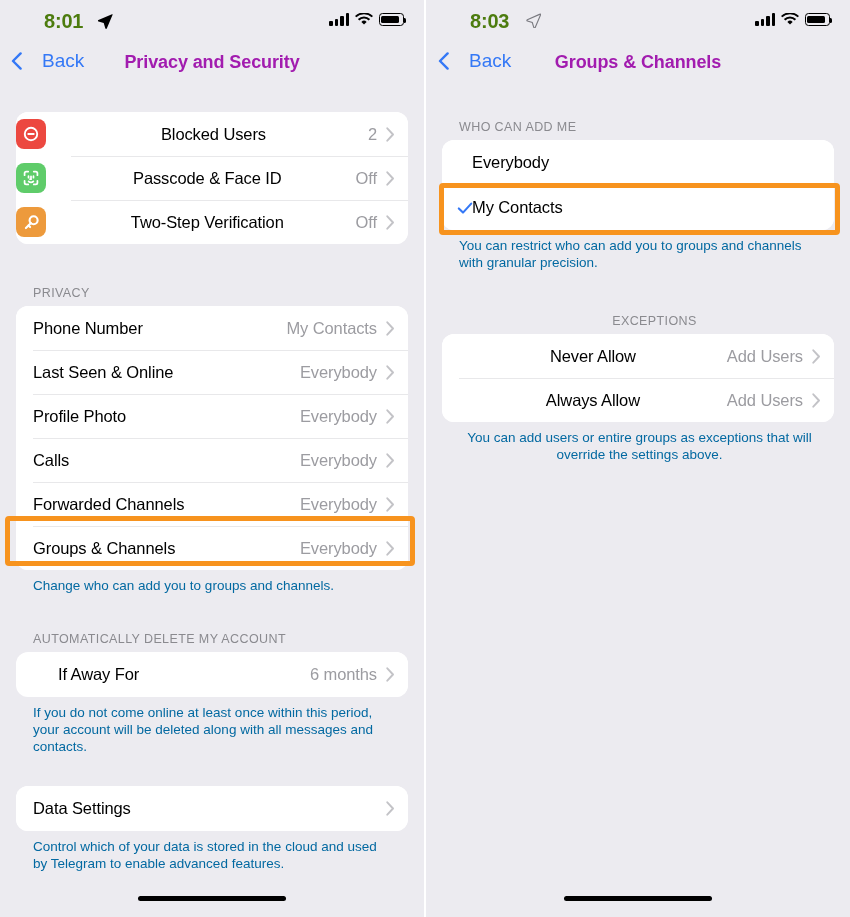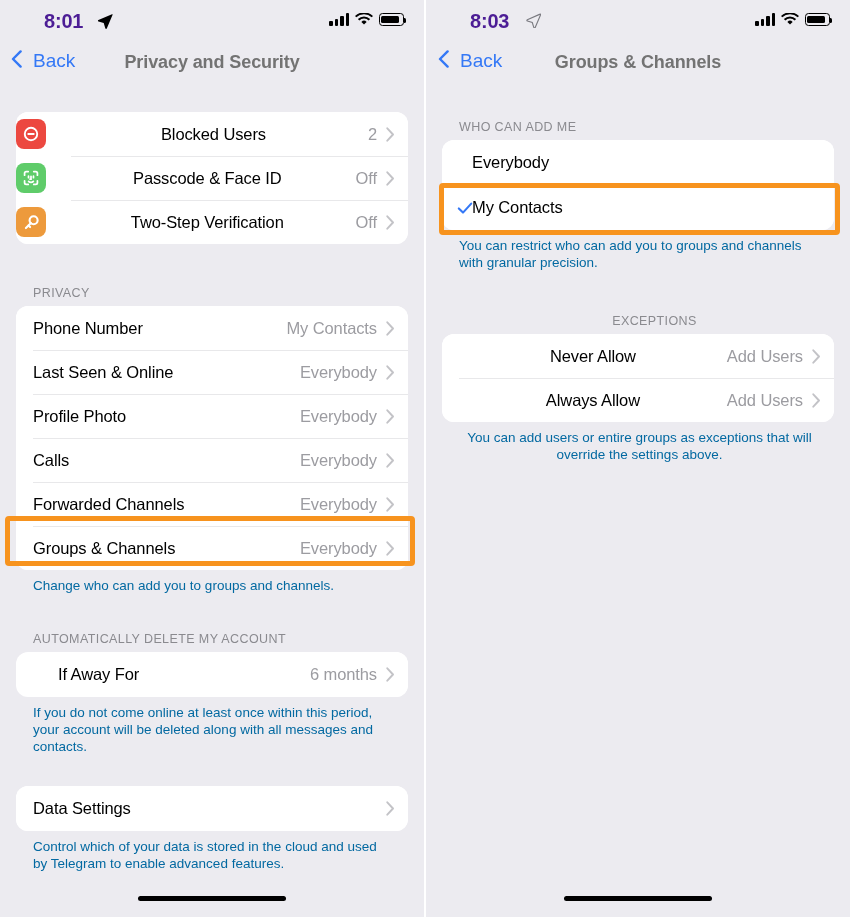--- a/index.html
+++ b/index.html
@@ -39,21 +39,21 @@
     align-items: center;
     padding: 0 22px 0 0;
     position: relative;
   }
   .status-time {
     position: absolute;
     left: 44px;
     top: 10px;
     font-size: 20px;
     font-weight: bold;
-    color: #4c1d95;
+    color: #4d7c0f;
     letter-spacing: -0.2px;
   }
   .status-loc {
     position: absolute;
     left: 97px;
     top: 13px;
     width: 16px;
     height: 16px;
   }
   .status-right {
@@ -110,39 +110,39 @@
   
   .navbar {
     height: 48px;
     position: relative;
   }
   .nav-back {
     position: absolute;
     left: 11px;
     top: 6px;
     display: flex;
-    align-items: flex-start;
-    gap: 11px;
+    align-items: center;
+    gap: 20px;
     color: #3478f6;
     font-size: 19px;
   }
   .nav-back .chev {
     display: block;
     width: 11px;
     height: 18px;
   }
   .nav-title {
     position: absolute;
     left: 0;
     right: 0;
     top: 8px;
     text-align: center;
     font-size: 18px;
     font-weight: bold;
-    color: #737373;
+    color: #a21caf;
     letter-spacing: -0.1px;
   }
 
   
   .content {
     padding: 0;
   }
   .sec-header {
     font-size: 12.5px;
     color: #8a8a8f;

